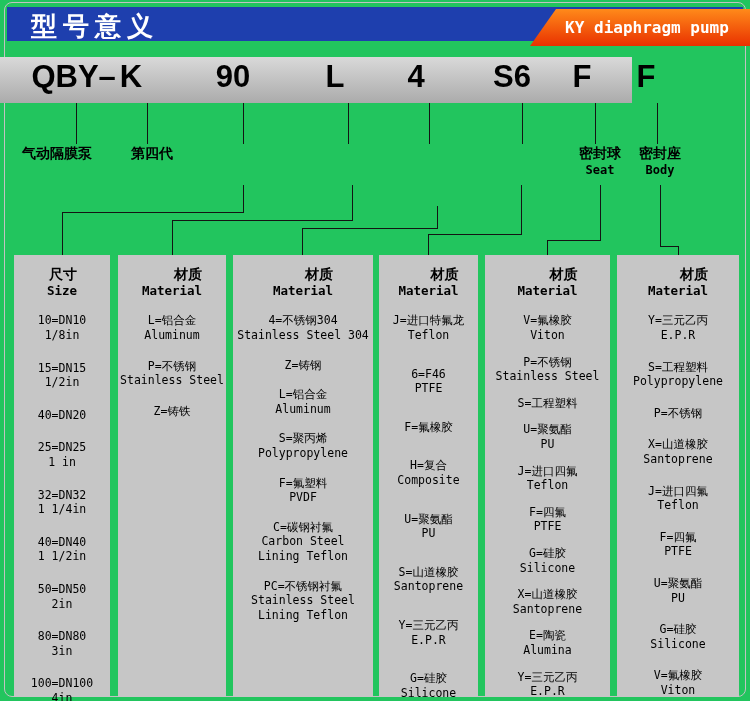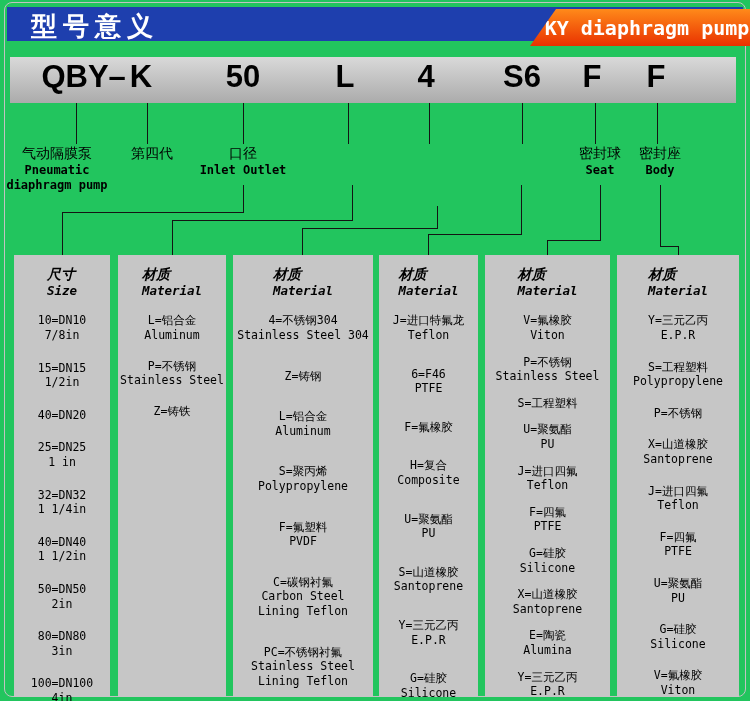--- a/index.html
+++ b/index.html
@@ -12,40 +12,40 @@
 
   .titlebar { position:absolute; left:7px; top:7px; width:736px; height:34px;
               background:var(--header-blue,#1e3fae); }
   .title { position:absolute; left:24px; top:2px; color:#fff; font-size:26px;
            font-weight:bold; letter-spacing:6px; white-space:pre; }
 
   .banner { position:absolute; left:530px; top:9px; width:220px; height:37px;
             background:linear-gradient(180deg, var(--banner-orange,#ff8a1a), var(--banner-red,#e93100));
             clip-path:polygon(26px 0, 100% 0, 100% 100%, 0 100%);
             display:flex; align-items:center; justify-content:center; }
-  .banner span { color:#fff; font-weight:bold; font-size:20px;
+  .banner span { color:#fff; font-weight:bold; font-size:16px;
                  font-family:"DejaVu Sans Mono", monospace; white-space:pre; padding-left:14px; }
 
-  .codebar { position:absolute; left:10px; top:57px; width:726px; height:46px;
+  .codebar { position:absolute; left:0; top:57px; width:632px; height:46px;
              background:linear-gradient(180deg,#d9d9d9, var(--bar-gray,#ababab)); }
   .code { position:absolute; top:2px; transform:translateX(-50%); font-size:31px;
           font-weight:bold; color:#000; font-family:"Liberation Sans", sans-serif; white-space:pre; }
 
   .vline, .hline { position:absolute; background:#141414; }
   .vline { width:1px; }
   .hline { height:1px; }
 
   .plabel { position:absolute; top:145px; transform:translateX(-50%); text-align:center; }
-  .plabel .zh { font-size:14px; font-weight:normal; white-space:pre; line-height:1.25; }
+  .plabel .zh { font-size:14px; font-weight:bold; white-space:pre; line-height:1.25; }
   .plabel .en { font-size:12px; font-weight:bold; line-height:1.3; white-space:pre;
                 font-family:"DejaVu Sans Mono","DejaVu Sans", monospace; }
 
   .col { position:absolute; top:255px; height:442px; background:var(--panel-gray,#c6c6c6);
          display:flex; flex-direction:column; align-items:center; padding-top:10px; }
-  .chead { text-align:left; margin-bottom:14px;font-style:italic; }
+  .chead { text-align:right; margin-bottom:14px; }
   .chead .zh { font-size:14px; font-weight:bold; white-space:pre; line-height:1.3; }
   .chead .en { font-size:12.5px; font-weight:bold; white-space:pre; line-height:1.3;
                font-family:"DejaVu Sans Mono","DejaVu Sans", monospace; }
   .entries { display:flex; flex-direction:column; align-items:center; }
   .entry { white-space:pre; text-align:center; font-size:11.5px; line-height:1.27;
            font-family:"DejaVu Sans Mono","DejaVu Sans", monospace; }
 </style>
 </head>
 <body>
 
@@ -56,48 +56,42 @@
     <span class="title">型号意义</span>
   </div>
   <div class="banner">
     <span>KY diaphragm pump</span>
   </div>
 
   <div class="codebar">
     <span class="code" style="left:65px">QBY</span>
     <span class="code" style="left:107px">–</span>
     <span class="code" style="left:131px">K</span>
-    <span class="code" style="left:233px">50</span>
+    <span class="code" style="left:233px">90</span>
     <span class="code" style="left:335px">L</span>
     <span class="code" style="left:416px">4</span>
     <span class="code" style="left:512px">S6</span>
     <span class="code" style="left:582px">F</span>
     <span class="code" style="left:646px">F</span>
   </div>
 
   <div class="vline" style="left:76px;top:103px;height:41px"></div>
   <div class="vline" style="left:147px;top:103px;height:41px"></div>
   <div class="vline" style="left:243px;top:103px;height:41px"></div>
   <div class="vline" style="left:348px;top:103px;height:41px"></div>
   <div class="vline" style="left:429px;top:103px;height:41px"></div>
   <div class="vline" style="left:522px;top:103px;height:41px"></div>
   <div class="vline" style="left:595px;top:103px;height:41px"></div>
   <div class="vline" style="left:657px;top:103px;height:41px"></div>
 
   <div class="plabel" style="left:57px">
     <div class="zh">气动隔膜泵</div>
-    <div class="en">Pneumatic
-diaphragm pump</div>
   </div>
   <div class="plabel" style="left:152px">
     <div class="zh">第四代</div>
-  </div>
-  <div class="plabel" style="left:243px">
-    <div class="zh">口径</div>
-    <div class="en">Inlet Outlet</div>
   </div>
   <div class="plabel" style="left:600px">
     <div class="zh">密封球</div>
     <div class="en">Seat</div>
   </div>
   <div class="plabel" style="left:660px">
     <div class="zh">密封座</div>
     <div class="en">Body</div>
   </div>
 
@@ -125,21 +119,21 @@
   <div class="hline" style="left:660px;top:246px;width:18px"></div>
   <div class="vline" style="left:678px;top:246px;height:9px"></div>
 
   <div class="col" style="left:14px;width:96px">
     <div class="chead">
       <div class="zh">尺寸</div>
       <div class="en">Size</div>
     </div>
     <div class="entries" style="gap:18px">
       <div class="entry">10=DN10
-7/8in</div>
+1/8in</div>
       <div class="entry">15=DN15
 1/2in</div>
       <div class="entry">40=DN20</div>
       <div class="entry">25=DN25
 1 in</div>
       <div class="entry">32=DN32
 1 1/4in</div>
       <div class="entry">40=DN40
 1 1/2in</div>
       <div class="entry">50=DN50
@@ -163,21 +157,21 @@
 Stainless Steel</div>
       <div class="entry">Z=铸铁</div>
     </div>
   </div>
 
   <div class="col" style="left:233px;width:140px">
     <div class="chead">
       <div class="zh">材质</div>
       <div class="en">Material</div>
     </div>
-    <div class="entries" style="gap:26px">
+    <div class="entries" style="gap:15px">
       <div class="entry">4=不锈钢304
 Stainless Steel 304</div>
       <div class="entry">Z=铸钢</div>
       <div class="entry">L=铝合金
 Aluminum</div>
       <div class="entry">S=聚丙烯
 Polypropylene</div>
       <div class="entry">F=氟塑料
 PVDF</div>
       <div class="entry">C=碳钢衬氟

